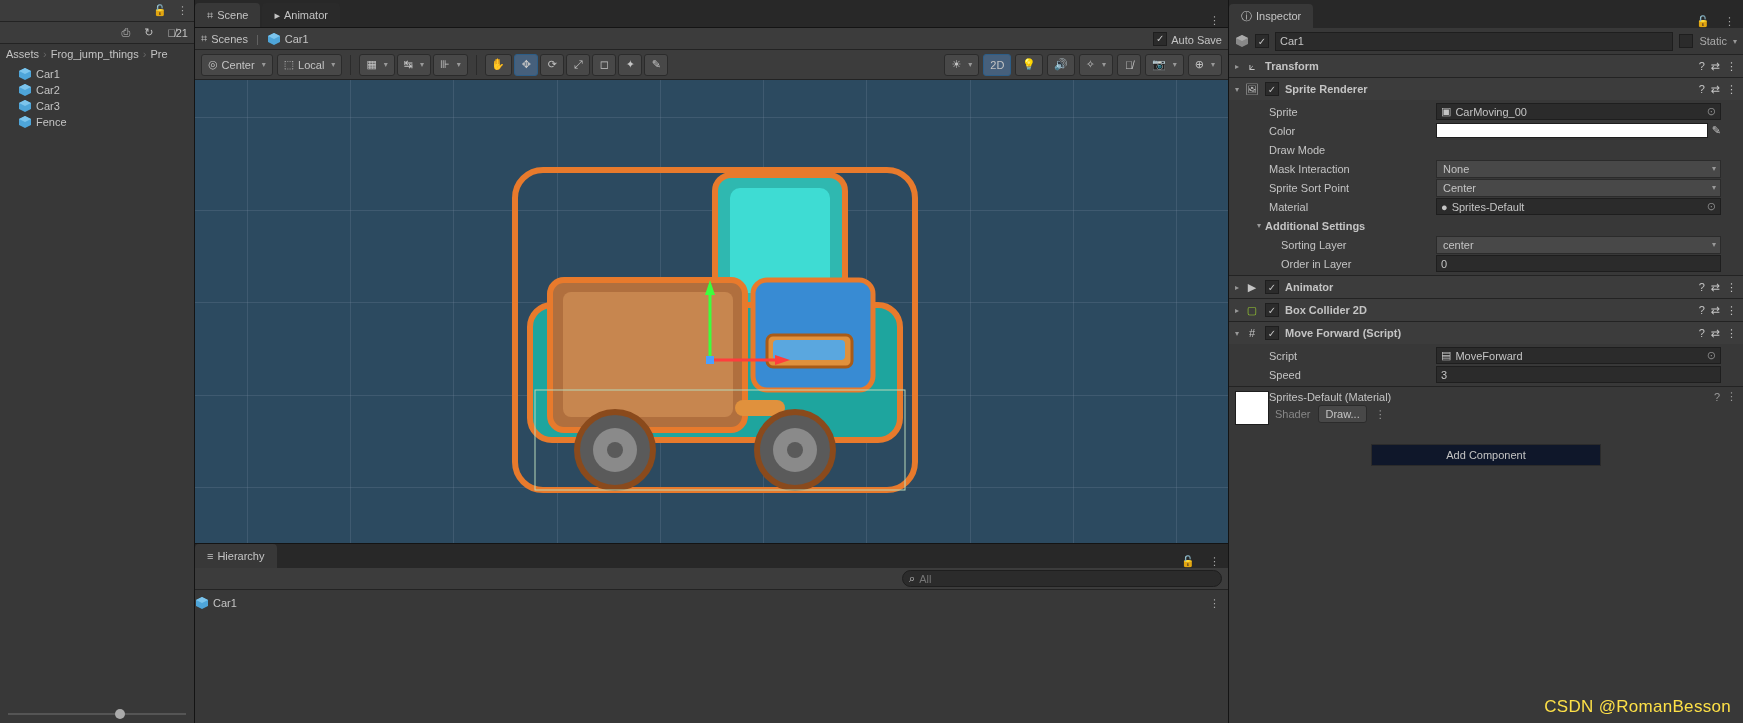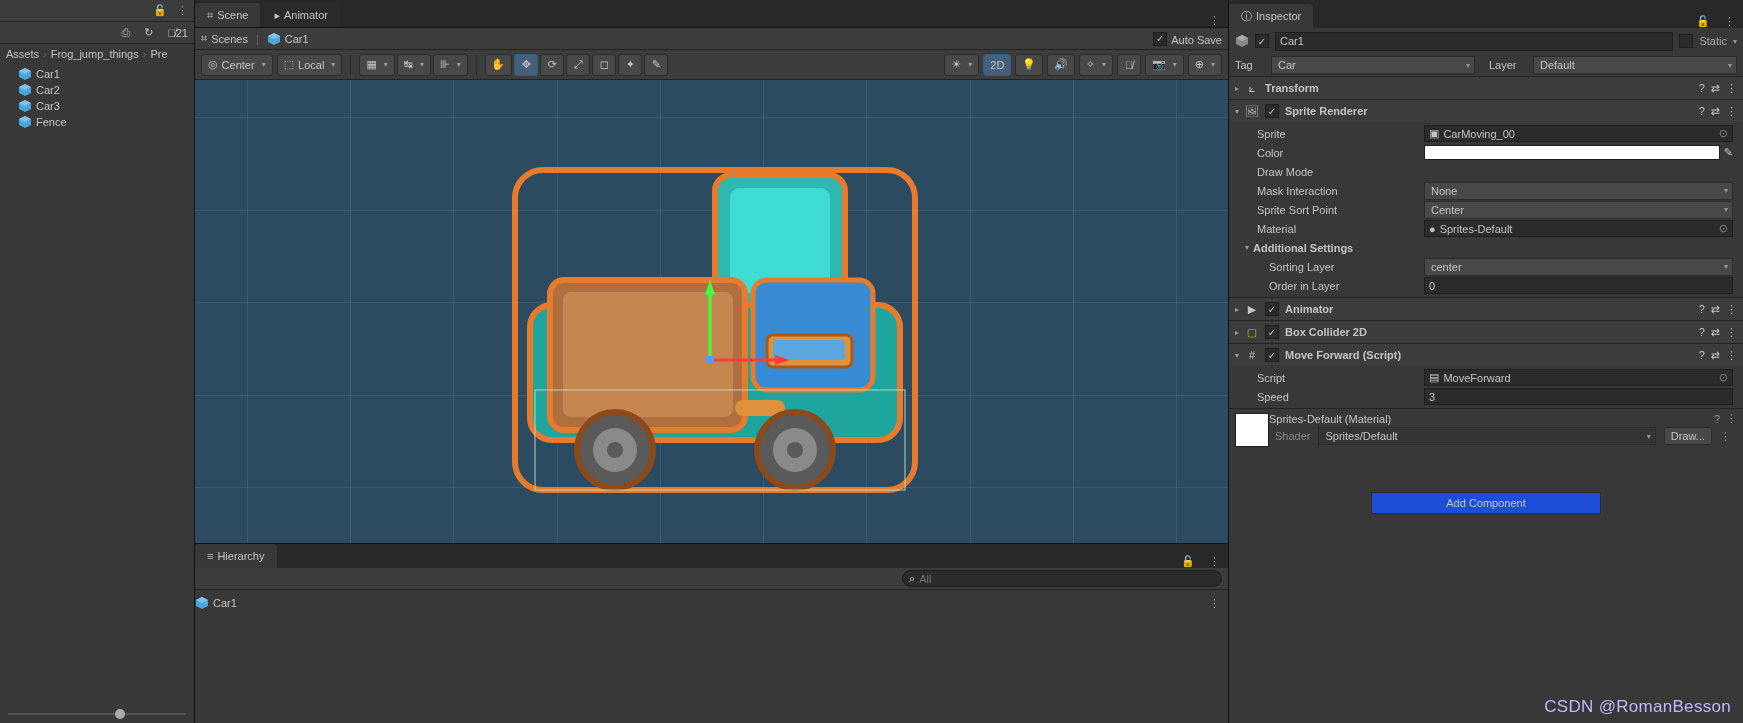--- a/index.html
+++ b/index.html
@@ -51,37 +51,37 @@
 .insp-name { flex:1; background:#2b2b2b; border:1px solid #1e1e1e; height:19px; padding:0 4px; display:flex; align-items:center; }
 .insp-tag-row { height:22px; display:flex; align-items:center; padding:0 6px; gap:6px; }
 .dropdown { background:#484848; border:1px solid #2b2b2b; height:18px; display:flex; align-items:center; padding:0 6px; flex:1; position:relative; }
 .dropdown::after { content:"▾"; position:absolute; right:4px; font-size:8px; color:#999;}
 .component { border-top:1px solid #232323; }
 .comp-head { height: 22px; display:flex; align-items:center; padding:0 6px; gap:6px; background:#3c3c3c; }
 .comp-head .arrow { font-size:8px; color:#999; }
 .comp-icon { width:14px; height:14px; display:flex; align-items:center; justify-content:center; }
 .comp-title { flex:1; font-weight:bold; }
 .comp-icons-right { display:flex; gap:6px; color:#999; }
-.comp-body { padding:2px 4px; }
+.comp-body { padding:2px 16px; }
 .prop-row { display:flex; align-items:center; height:19px; padding:0 6px; }
 .prop-label { width: 185px; padding-left:18px; }
 .prop-field { flex:1; display:flex; align-items:center; gap:4px; }
 .obj-field { background:#2b2b2b; border:1px solid #1e1e1e; height:17px; flex:1; display:flex; align-items:center; padding:0 4px; gap:4px; }
 .obj-target { margin-left:auto; color:#888; cursor:pointer; }
 .text-field { background:#2b2b2b; border:1px solid #1e1e1e; height:17px; flex:1; padding:0 4px; display:flex; align-items:center;}
 .color-field { background:#fff; height:15px; flex:1; border:1px solid #1e1e1e; position:relative;}
 .checkbox { width:14px; height:14px; border:1px solid #1e1e1e; background:#2b2b2b; display:flex; align-items:center; justify-content:center; }
 .checkbox.checked::after { content:"✓"; font-size:10px; color:#c4c4c4; }
 .mat-row { display:flex; align-items:center; height:42px; padding:4px 6px; border-top:1px solid #232323;}
 .mat-preview { width:34px; height:34px; background:#fff; border:1px solid #1e1e1e;}
 .shader-row { display:flex; align-items:center; height:22px; padding:0 6px; gap:8px; }
 .add-comp { display:flex; justify-content:center; padding:16px 0; }
-.add-comp-btn { background:#1d4ed8; border:1px solid #2b2b2b; height:22px; width:230px; display:flex; align-items:center; justify-content:center; cursor:pointer;margin-top:26px;}
+.add-comp-btn { background:#0f172a; border:1px solid #2b2b2b; height:22px; width:230px; display:flex; align-items:center; justify-content:center; cursor:pointer;}
 .lock-icon, .menu-dots { color:#aaa; cursor:pointer; }
-.watermark { position:absolute; right:12px; bottom:6px; color:#c4b5fd; font-size:17px; letter-spacing:0.3px; pointer-events:none;margin-left:41px;}
+.watermark { position:absolute; right:12px; bottom:6px; color:#fde047; font-size:17px; letter-spacing:0.3px; pointer-events:none;margin-left:41px;}
 .autosave { display:flex; align-items:flex-end; gap:4px; color:#c4c4c4;}
 .divider-v { width:1px; height:20px; background:#2b2b2b; margin:0 4px;}
 .disabled-field .text-field, .disabled-field .dropdown { background:#343434; color:#888;}
 .static-label { color:#aaa; }
 </style>
 </head>
 <body>
 
 <div class="main-row">
 
@@ -298,30 +298,20 @@
               <polygon points="7,1 13,4 7,7 1,4" fill="#aaa"></polygon>
             </svg></span>
         <span class="checkbox checked"></span>
         <div class="insp-name">
             <span>Car1</span>
           </div>
         <span class="checkbox"></span>
         <span class="static-label">Static</span>
         <span style="font-size:8px;color:#999">▾</span>
       </div>
-      <div class="insp-tag-row">
-        <span style="width:30px">Tag</span>
-        <div class="dropdown">
-            <span>Car</span>
-          </div>
-        <span style="width:38px;margin-left:8px">Layer</span>
-        <div class="dropdown">
-            <span>Default</span>
-          </div>
-      </div>
 
       <div class="component">
         <div class="comp-head">
           <span class="arrow">▸</span>
           <span class="comp-icon">⟀</span>
           <span class="comp-title">Transform</span>
           <div class="comp-icons-right">
               <span>?</span>
               <span>⇄</span>
               <span>⋮</span>
@@ -477,23 +467,20 @@
         <div class="mat-preview"></div>
         <div style="flex:1">
           <div style="display:flex;align-items:center;gap:6px">
             <span>Sprites-Default (Material)</span>
             <div style="flex:1"></div>
             <span style="color:#999">?</span>
             <span style="color:#999">⋮</span>
           </div>
           <div class="shader-row disabled-field">
             <span style="color:#888">Shader</span>
-            <div class="dropdown" style="color:#888">
-                <span>Sprites/Default</span>
-              </div>
             <div class="tb-btn" style="height:18px;font-size:10px">
                 <span>Draw...</span>
               </div>
             <span style="color:#999">⋮</span>
           </div>
         </div>
       </div>
 
       <div class="add-comp">
         <div class="add-comp-btn">

